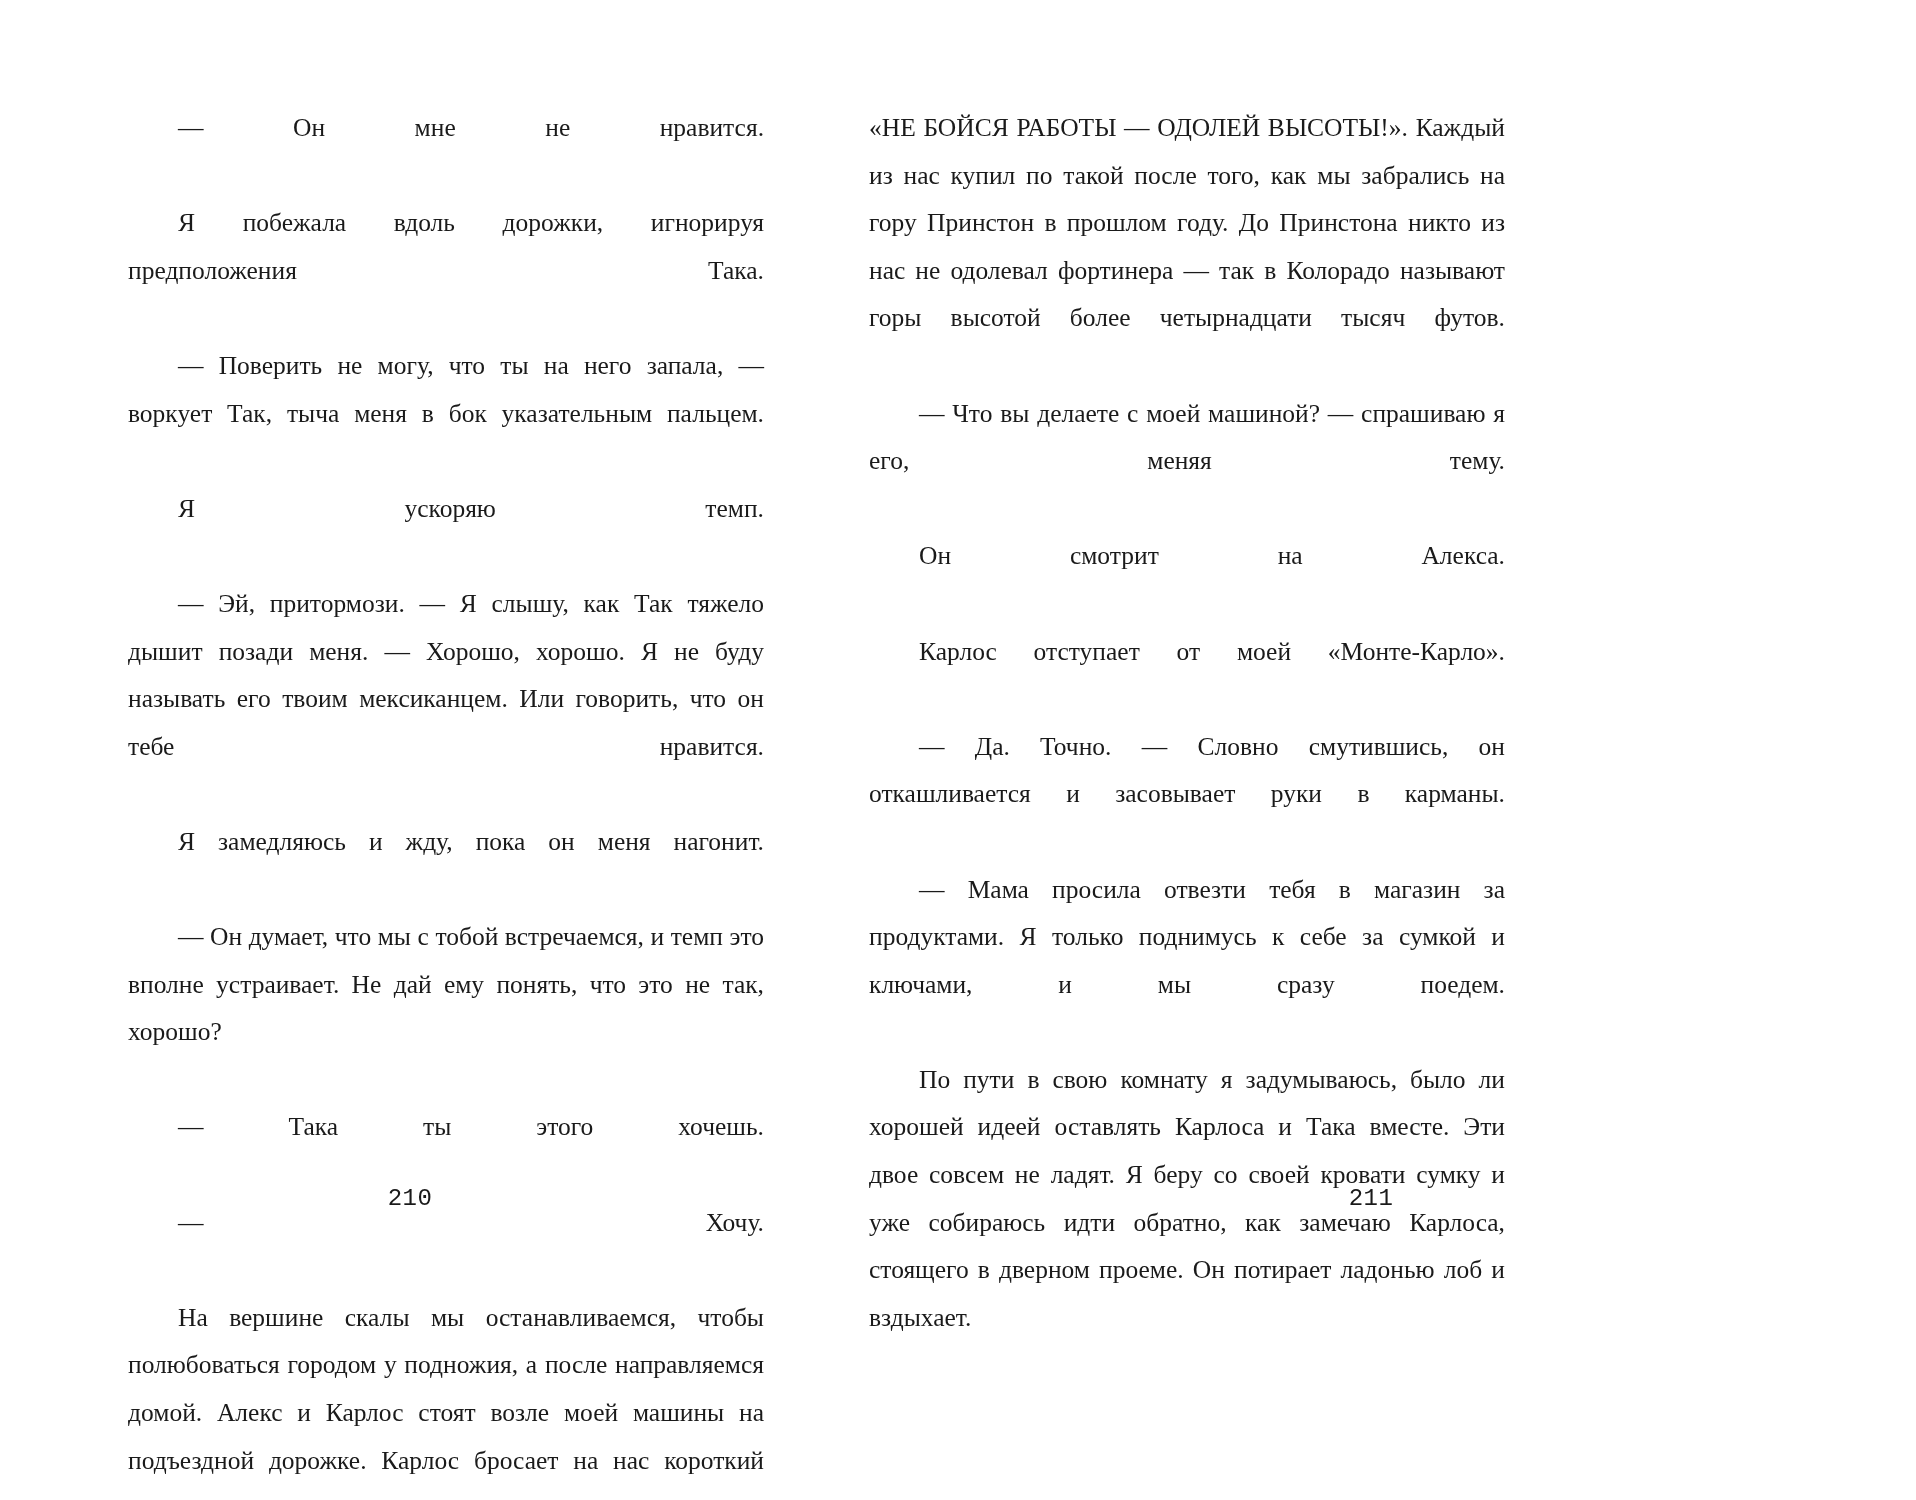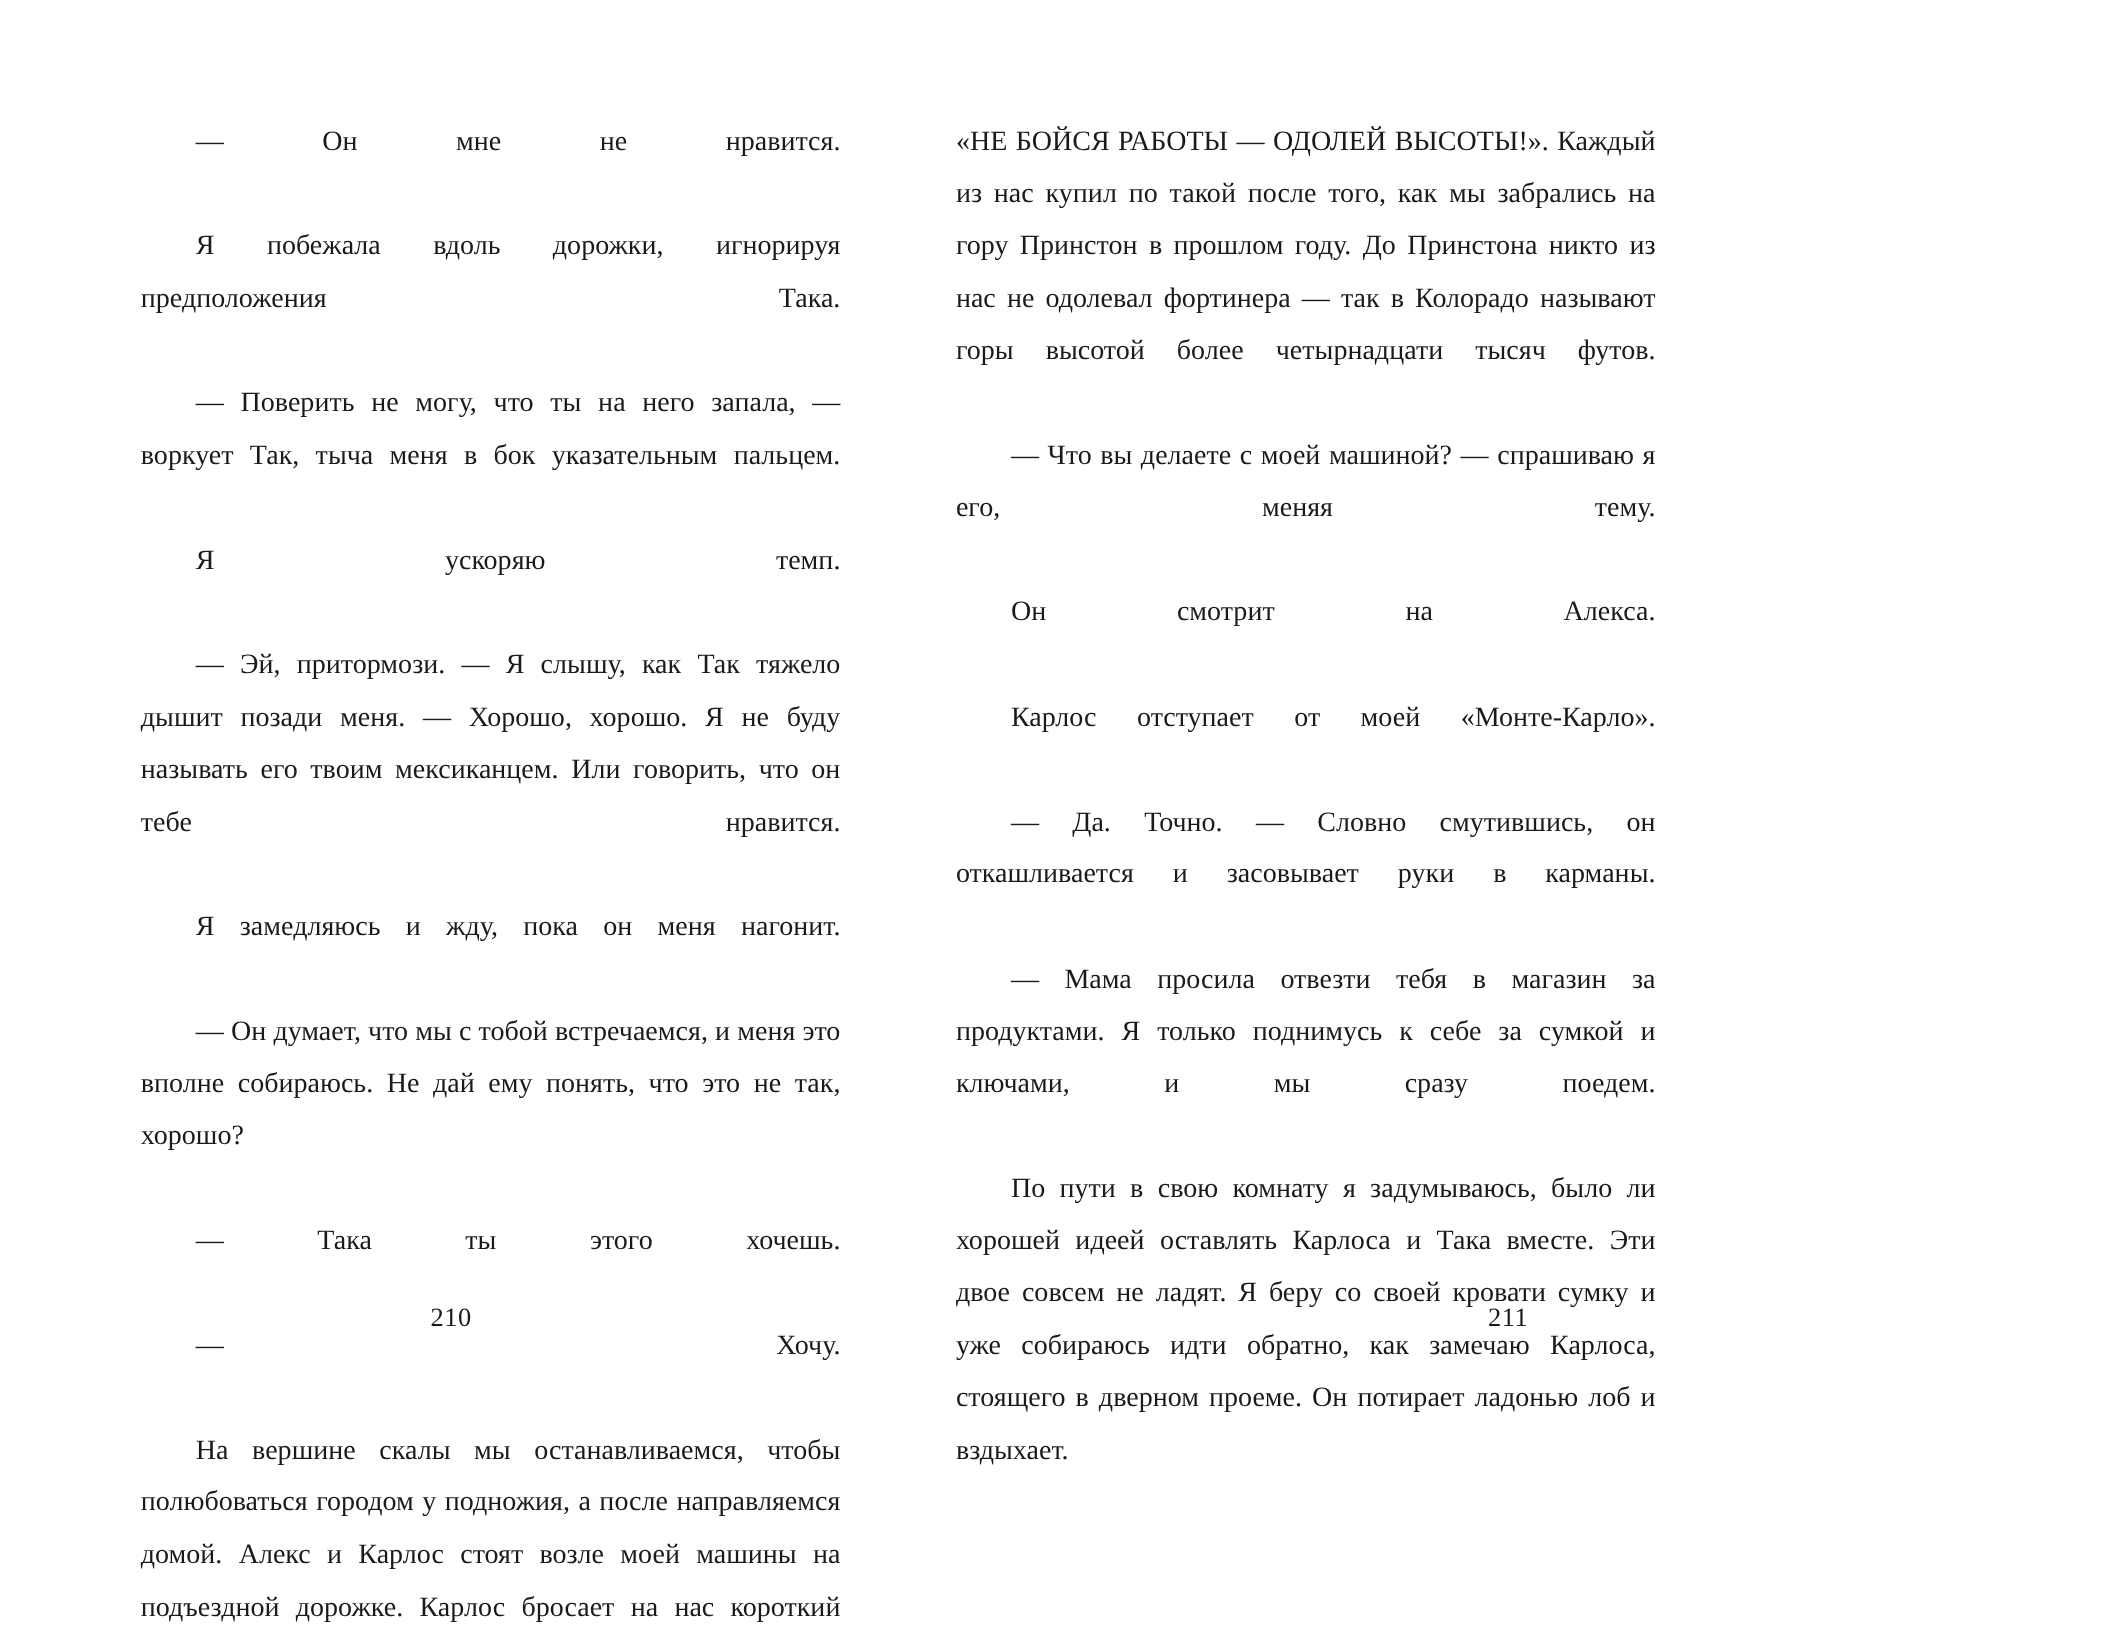--- a/index.html
+++ b/index.html
@@ -51,21 +51,21 @@
   .para:after {
     content: "";
     display: inline-block;
     width: 100%;
   }
   .folio {
     position: absolute;
     bottom: 0;
     width: 100%;
     text-align: center;
-    font-family: Liberation Serif, serif;
+    font-family: Liberation Mono, monospace;
     font-size: 24px;
     color: #1a1a1a;
     letter-spacing: 0.5px;
   }
   .page-left .folio {
     bottom: 288px;
     left: 0;
     width: 820px;
     text-align: center;
   }
@@ -83,21 +83,21 @@
 <div class="page-spread">
 
   <div class="page page-left">
     <div class="text-column">
       <p class="para">— Он мне не нравится.</p>
       <p class="para">Я побежала вдоль дорожки, игнорируя предположения Така.</p>
       <p class="para">— Поверить не могу, что ты на него запала, — воркует Так, тыча меня в бок указательным пальцем.</p>
       <p class="para">Я ускоряю темп.</p>
       <p class="para">— Эй, притормози. — Я слышу, как Так тяжело дышит позади меня. — Хорошо, хорошо. Я не буду называть его твоим мексиканцем. Или говорить, что он тебе нравится.</p>
       <p class="para">Я замедляюсь и жду, пока он меня нагонит.</p>
-      <p class="para">— Он думает, что мы с тобой встречаемся, и меня это вполне собираюсь. Не дай ему понять, что это не так, хорошо?</p>
+      <p class="para">— Он думает, что мы с тобой встречаемся, и темп это вполне устраивает. Не дай ему понять, что это не так, хорошо?</p>
       <p class="para">— Така ты этого хочешь.</p>
       <p class="para">— Хочу.</p>
       <p class="para">На вершине скалы мы останавливаемся, чтобы полюбоваться городом у подножия, а после направляемся домой. Алекс и Карлос стоят возле моей машины на подъездной дорожке. Карлос бросает на нас короткий взгляд и запрокидывает голову.</p>
 
     </div>
     <div class="folio">210</div>
   </div>
 
   <div class="page page-right">
     <div class="text-column">

